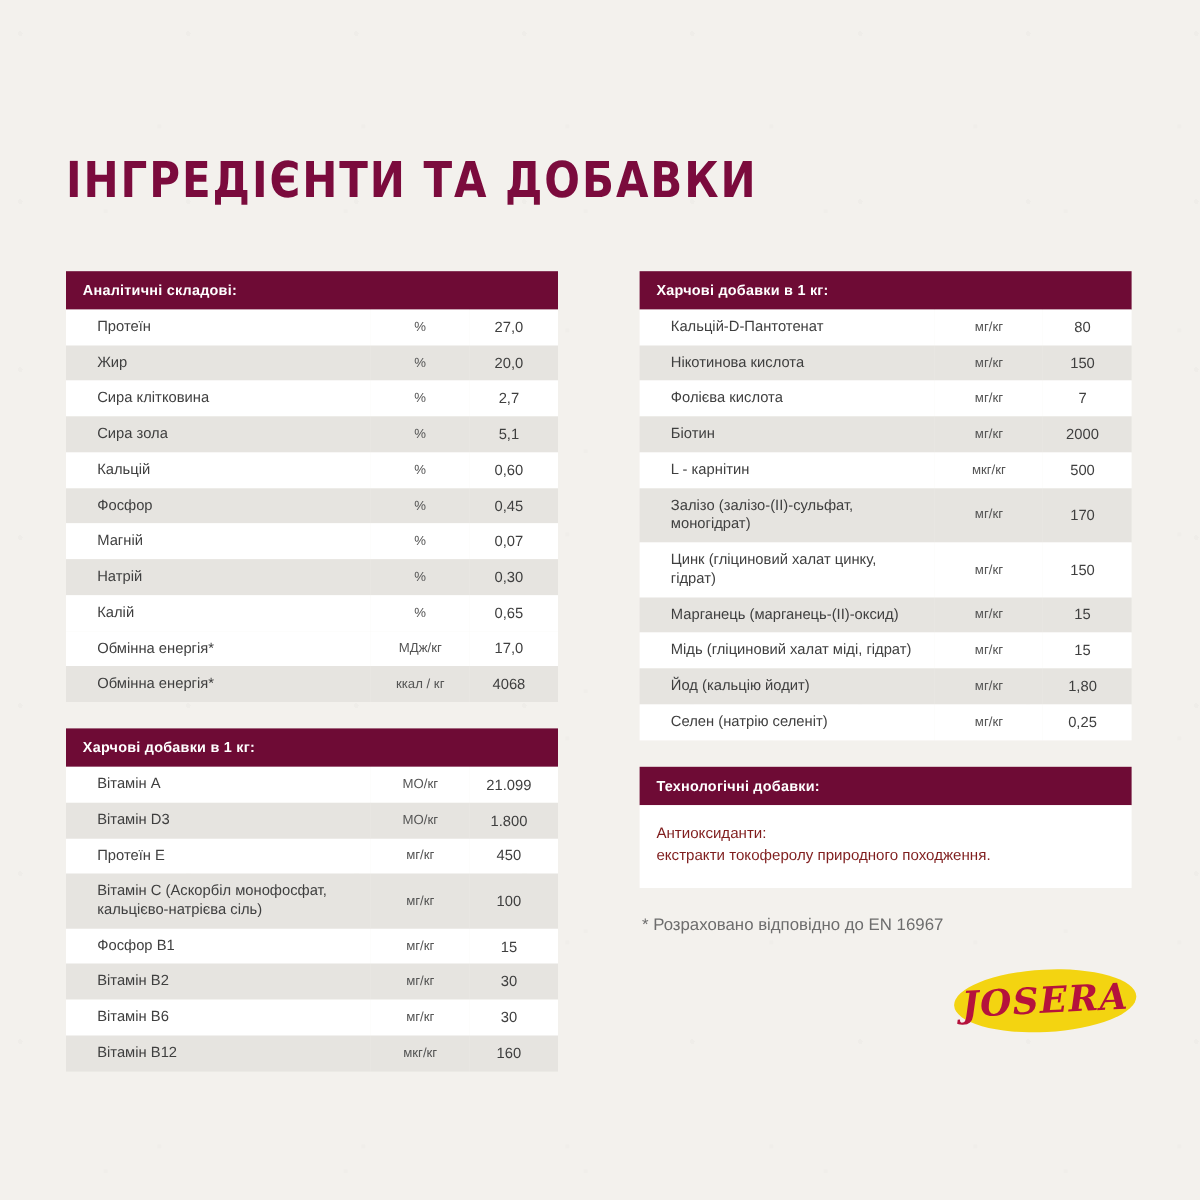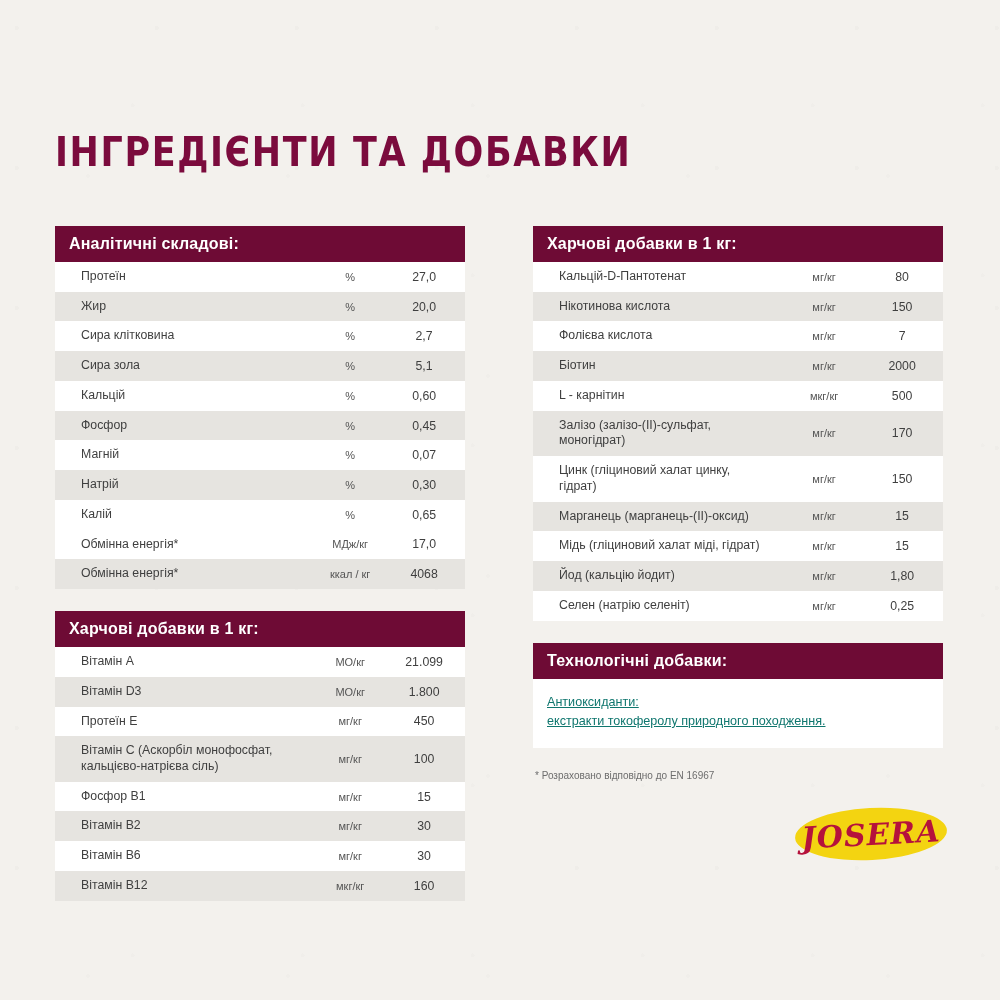--- a/index.html
+++ b/index.html
@@ -52,21 +52,21 @@
     width: 410px;
   }
   .col-left { left: 55px; top: 226px; }
   .col-right { left: 533px; top: 226px; }
 
   .block { margin-bottom: 22px; }
 
   .block-head {
     background: #6e0b35;
     color: #ffffff;
-    font-size: 16px;
+    font-size: 12px;
     font-weight: bold;
     padding: 9px 14px;
     letter-spacing: .2px;
   }
 
   table.tbl {
     width: 100%;
     border-collapse: collapse;
     font-size: 12.3px;
   }
@@ -84,27 +84,26 @@
   
   .col-right table.tbl td.name { width: 60%; }
   .col-right table.tbl td.unit { width: 22%; }
   .col-right table.tbl td.val  { width: 18%; }
 
   .note-block .note-body {
     background: #ffffff;
     padding: 14px 10px 16px 14px;
     font-size: 12.6px;
     line-height: 1.55;
-    color: #0f766e;
-    text-decoration: underline;
+    color: #7f1d1d;
   }
 
   .footnote {
     margin-top: 4px;
-    font-size: 10px;
+    font-size: 14px;
     color: #6d6d6d;
     padding-left: 2px;
   }
 
   
   .logo {
     position: absolute;
     left: 795px;
     top: 808px;
     width: 152px;

